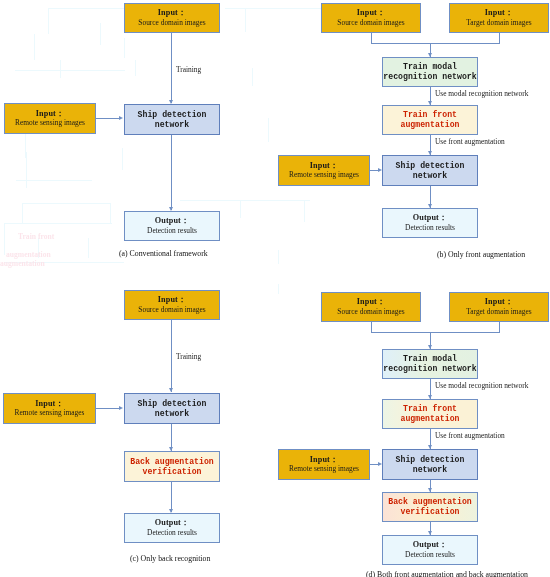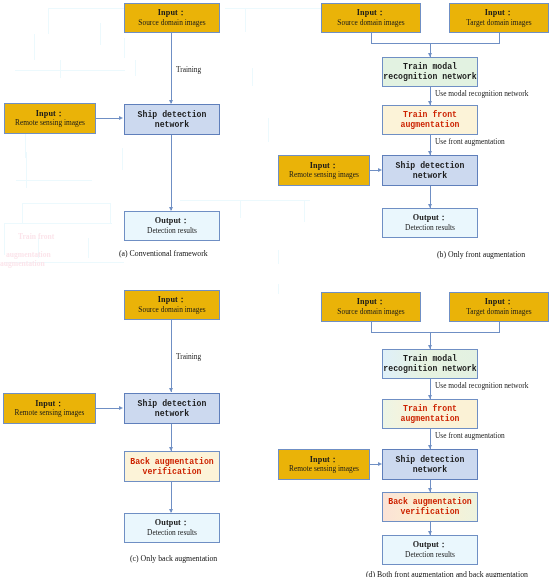--- a/index.html
+++ b/index.html
@@ -232,21 +232,21 @@
     </div>
 
     <div class="vline" style="left:171px;top:202px;height:30px;"></div>
     <div class="arrow-d" style="left:169px;top:229px;"></div>
 
     <div class="box output" style="left:124px;top:233px;width:96px;height:30px;">
       <span class="ttl">Output：</span>
       <span class="sub">Detection results</span>
     </div>
 
-    <div class="caption" style="left:82px;top:274px;">(c) Only back augmentation</div>
+    <div class="caption" style="left:82px;top:274px;">(c) Only back recognition</div>
   </div>
 
   <div class="panel" style="left:275px;top:280px;width:275px;height:297px;">
 
     <div class="box input" style="left:46px;top:12px;width:100px;height:30px;">
       <span class="ttl">Input：</span>
       <span class="sub">Source domain images</span>
     </div>
 
     <div class="box input" style="left:174px;top:12px;width:100px;height:30px;">

